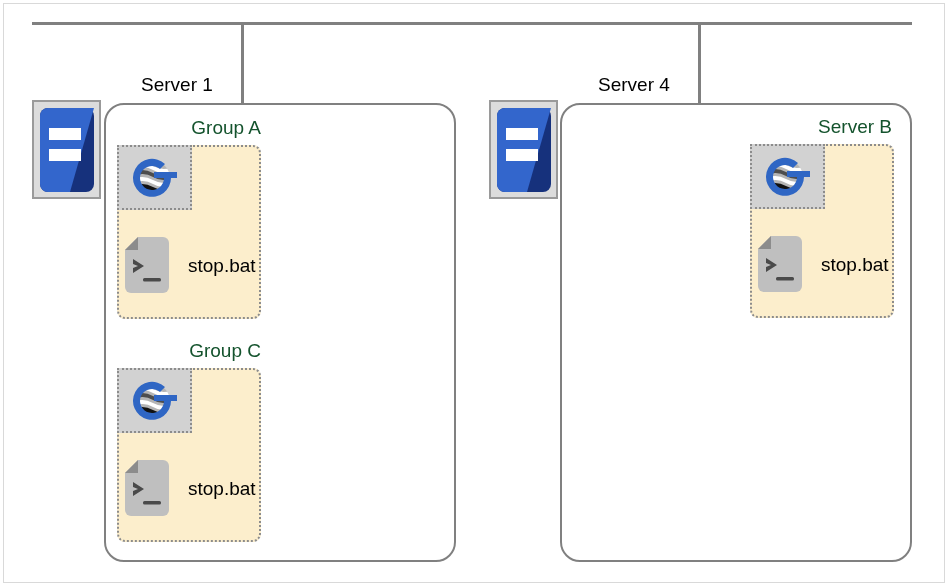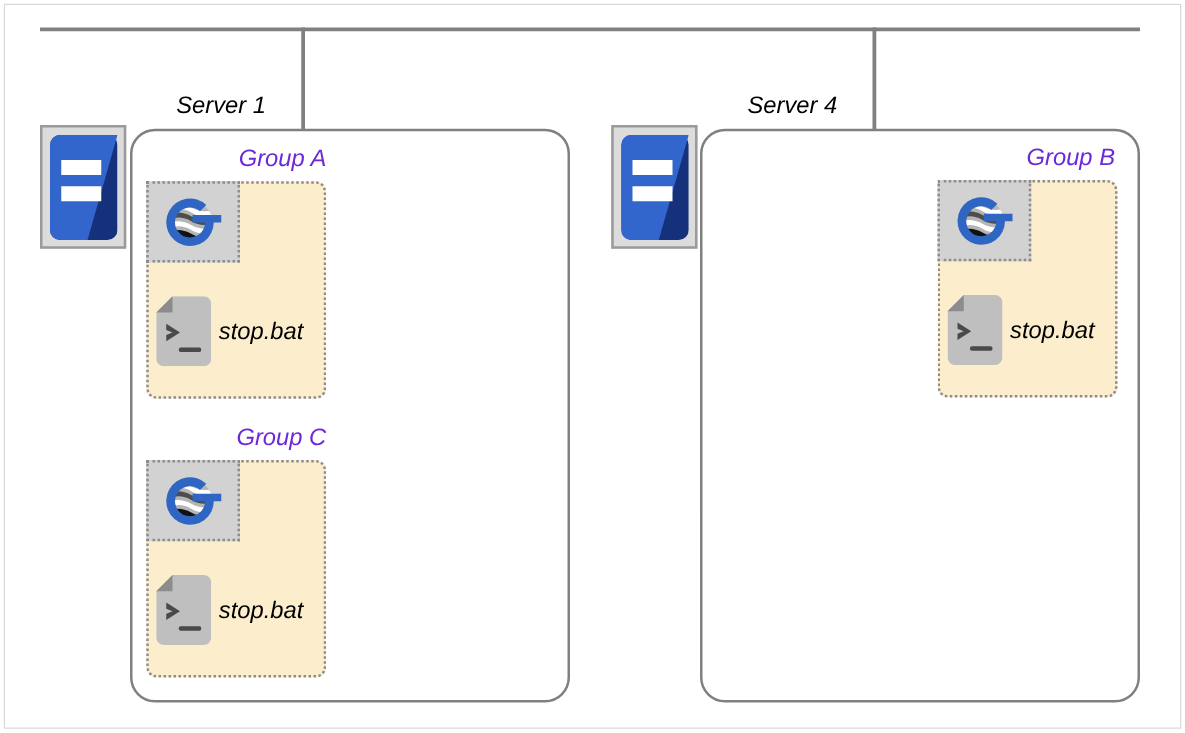--- a/index.html
+++ b/index.html
@@ -11,21 +11,20 @@
   body {
     font-family: "Liberation Sans", sans-serif;
   }
   #canvas {
     position: relative;
     width: 948px;
     height: 586px;
     background: #ffffff;
     overflow: hidden;
     box-sizing: border-box;
-    font-style: italic;
   }
   
   .outer-frame {
     position: absolute;
     left: 3px;
     top: 3px;
     width: 942px;
     height: 580px;
     border: 1px solid #d9d9d9;
     box-sizing: border-box;
@@ -89,21 +88,21 @@
   .server-icon-2 { left: 489px; }
   .server-icon svg { display: block; }
 
   
   .group-wrap {
     position: absolute;
   }
   .group-title {
     position: absolute;
     font-size: 19px;
-    color: #6d28d9;
+    color: #14532d;
     white-space: nowrap;
     line-height: 1;
     right: 0;
     top: 0;
   }
   .group-box {
     position: absolute;
     left: 0;
     top: 27px;
     width: 144px;
@@ -127,21 +126,21 @@
     justify-content: center;
   }
   .logo-cell svg { display: block; }
 
   .bat-row {
     position: absolute;
     left: 6px;
     top: 90px;
     display: flex;
     align-items: center;
-    gap: 6px;
+    gap: 19px;
   }
   .bat-icon { width: 44px; height: 56px; display: block; }
   .bat-label {
     font-size: 19px;
     color: #000000;
     white-space: nowrap;
     line-height: 1;
   }
 
   
@@ -251,21 +250,21 @@
             <path d="M8,22 L19,29 L8,36 L8,31 L13,29 L8,27 Z" fill="#4a4a4a"></path>
             <rect x="18" y="41" width="18" height="3.5" rx="1.5" fill="#4a4a4a"></rect>
           </svg>
         </span>
         <span class="bat-label">stop.bat</span>
       </div>
     </div>
   </div>
 
   <div class="group-wrap group-b">
-    <div class="group-title">Group  B</div>
+    <div class="group-title">Server  B</div>
     <div class="group-box">
       <div class="logo-cell">
         <span>
           <svg width="54" height="54" viewBox="0 0 54 54" xmlns="http://www.w3.org/2000/svg">
             <circle cx="25" cy="27" r="17" fill="#b5b5b5"></circle>
             <clipPath id="gclipB">
                 <circle cx="25" cy="27" r="17"></circle>
               </clipPath>
             <g clip-path="url(#gclipB)">
               <path d="M4,15 q10,-6 21,0 t21,0 v4 q-11,6 -21,0 t-21,0 Z" fill="#ffffff"></path>

